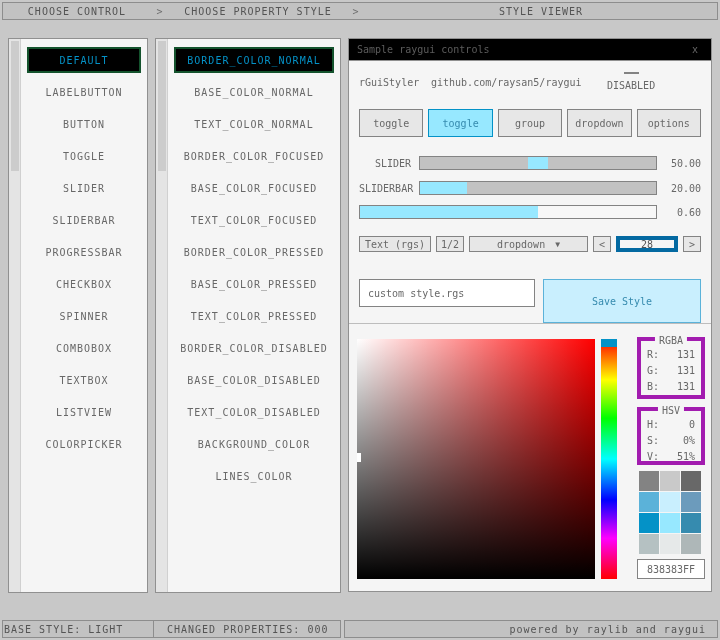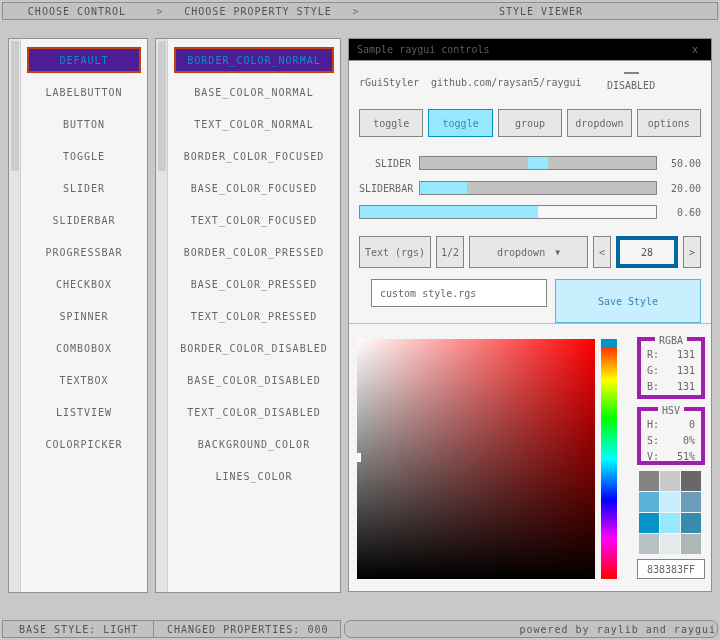--- a/index.html
+++ b/index.html
@@ -35,21 +35,21 @@
     position:absolute; left:0; top:0; bottom:0; width:12px;
     background:#e4e4e4; border-right:1px solid #d0d0d0;
   }
   .scroll-thumb { position:absolute; left:2px; top:2px; width:8px; height:130px; background:#cccccc; }
   .list-items { position:absolute; left:14px; right:2px; top:8px; }
   .list-item {
     height:26px; margin:0 4px 6px 4px;
     display:flex; align-items:center; justify-content:center;
     letter-spacing:1px; color:#686868; border:2px solid transparent;
   }
-  .list-item.selected { background:#4c1d95; border:2px solid #c2410c; color:#0492c7; }
+  .list-item.selected { background:#000000; border:2px solid #14532d; color:#0492c7; }
 
   
   .window {
     position:absolute; left:348px; top:38px; width:364px; height:554px;
     background:#f5f5f5; border:1px solid #909090;
   }
   .window-titlebar {
     position:absolute; left:0; right:0; top:0; height:22px;
     background:#000000; border-bottom:1px solid #909090;
     display:flex; align-items:center; padding:0 8px; color:#5c5c5c;
@@ -75,29 +75,29 @@
   .slider-row.r2 { top:142px; }
   .slider-label { width:60px; text-align:right; padding-right:8px; }
   .track { flex:1; height:14px; background:#c2c2c2; border:1px solid #838383; position:relative; }
   .knob { position:absolute; top:0; bottom:0; width:20px; background:#97e8ff; transform:translateX(-50%); }
   .fill { position:absolute; left:0; top:0; bottom:0; background:#97e8ff; }
   .slider-value { width:44px; text-align:right; }
 
   .progress-row { position:absolute; left:10px; right:10px; top:166px; height:14px; display:flex; align-items:center; }
   .progress-track { flex:1; height:14px; background:#f7f7f7; border:1px solid #838383; position:relative; }
 
-  .controls-row { position:absolute; left:10px; right:10px; top:197px; height:32px; display:flex; gap:5px; }
+  .controls-row { position:absolute; left:10px; right:10px; top:197px; height:16px; display:flex; gap:5px; }
   .btn.text-btn { width:72px; }
   .btn.half-btn { width:28px; }
   .dropdown { flex:1; background:#e7e7e7; border:1px solid #838383; display:flex; align-items:center; justify-content:center; gap:10px; }
   .dropdown .arrow { font-size:8px; color:#686868; }
   .btn.step-btn { width:18px; }
   .value-box { width:62px; background:#f5f5f5; border:4px solid #0369a1; color:#545454; display:flex; align-items:center; justify-content:center; }
 
-  .save-row { position:absolute; left:10px; right:10px; top:240px; height:44px; display:flex; gap:8px;margin-left:12px; }
+  .save-row { position:absolute; left:10px; right:10px; top:240px; height:44px; display:flex; gap:8px; }
   .filename-input {
     width:176px; height:28px; background:#ffffff; border:1px solid #838383;
     color:#686868; font-family:"DejaVu Sans Mono", monospace; font-size:10px; padding:0 8px; outline:none;
   }
   .save-btn { flex:1; background:#c9effe; border:1px solid #5bb2d9; color:#368baf; display:flex; align-items:center; justify-content:center; }
 
   .divider { position:absolute; left:0; right:0; top:284px; border-top:1px solid #bdbdbd; }
 
   
   .color-area {
@@ -137,23 +137,23 @@
     background:#ffffff; border:1px solid #838383; color:#686868;
     display:flex; align-items:center; justify-content:center;
   }
 
   
   .statusbar {
     position:absolute; bottom:2px; height:18px;
     background:#c2c2c2; border:1px solid #8d8d8d;
     display:flex; align-items:center; color:#545454; letter-spacing:1px;
   }
-  #status-left  { left:2px;  width:180px; padding-left:16px; }
+  #status-left  { left:2px;  width:180px; padding-left:1px; }
   #status-mid   { left:153px; width:188px; padding-left:13px; }
-  #status-right { left:344px; right:2px; justify-content:flex-end; padding-right:1px;border-radius:7px; }
+  #status-right { left:344px; right:2px; justify-content:flex-end; padding-right:11px; }
 </style>
 </head>
 <body>
 
 <div class="app">
 
   <div class="topbar">
     <span class="seg1">CHOOSE CONTROL</span>
     <span class="sep">&gt;</span>
     <span class="seg2">CHOOSE PROPERTY STYLE</span>

